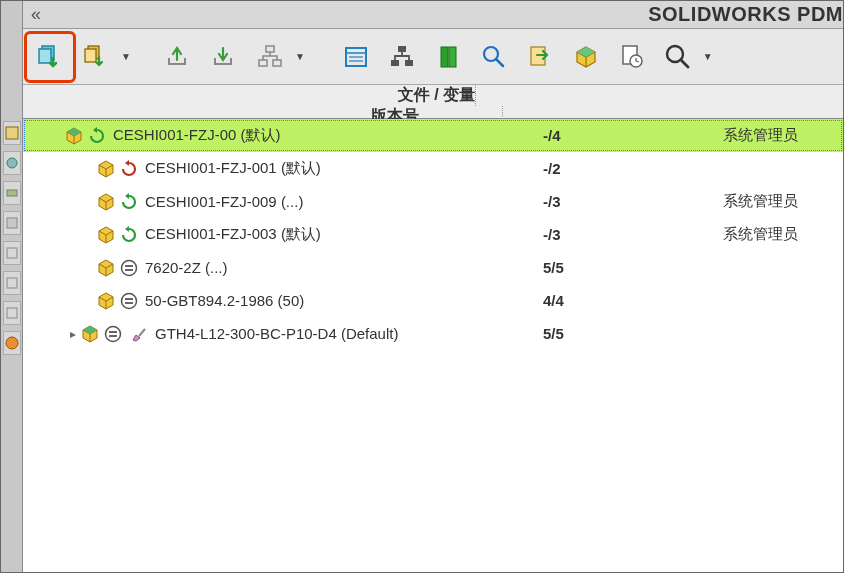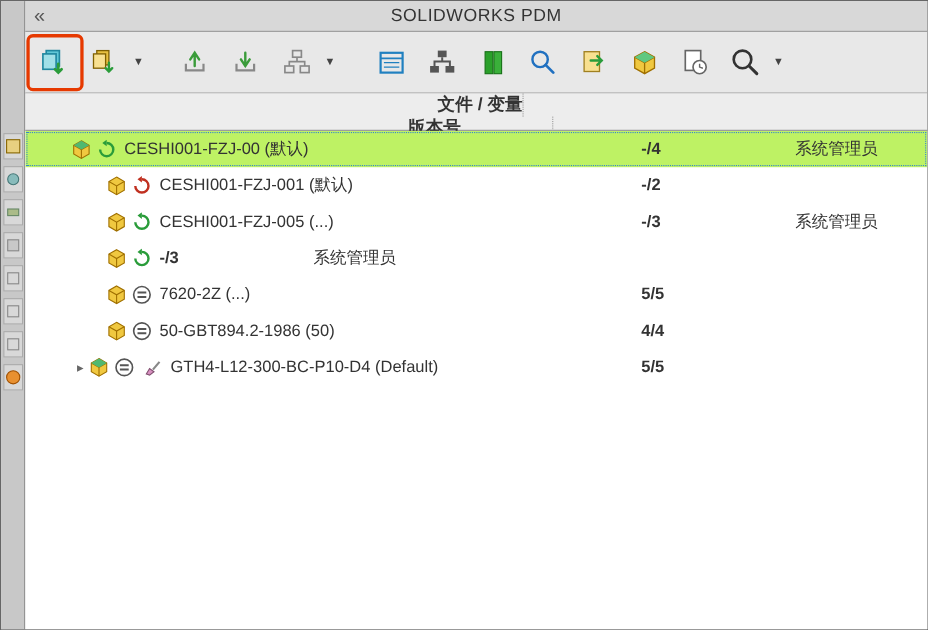--- a/index.html
+++ b/index.html
@@ -3,39 +3,39 @@
 <meta charset="utf-8">
 <style>
 * { box-sizing: border-box; margin: 0; padding: 0; }
 body { font-family: "Microsoft YaHei", Arial, sans-serif; font-size: 14px; background: #f5f5f5; color: #333; }
 .app { display: flex; width: 844px; height: 573px; position: relative; border: 1px solid #666; background: #e8e8e8; }
 .leftbar { width: 22px; background: #c8c8c8; border-right: 1px solid #888; display: flex; flex-direction: column; align-items: center; gap: 6px; padding-top: 120px; }
 .leftbar .slot { width: 18px; height: 24px; background: #d8d8d8; border: 1px solid #aaa; display: flex; align-items: center; justify-content: center; }
 .main { flex: 1; display: flex; flex-direction: column; min-width: 0; }
 .titlebar { height: 28px; background: #d8d8d8; display: flex; align-items: center; position: relative; border-bottom: 1px solid #999; }
 .titlebar .collapse { position: absolute; left: 8px; font-size: 18px; color: #555; }
-.titlebar .title { flex: 1; text-align: center; font-weight: normal; font-size: 16px; letter-spacing: 0.5px; }
+.titlebar .title { flex: 1; text-align: right; font-weight: bold; font-size: 20px; letter-spacing: 0.5px; }
 .toolbar { height: 56px; background: #e8e8e8; display: flex; align-items: center; gap: 12px; padding: 0 10px; border-bottom: 1px solid #aaa; }
 .toolbar .tb-btn { width: 34px; height: 34px; display: flex; align-items: center; justify-content: center; position: relative; }
 .toolbar .highlight-box { position: absolute; border: 3px solid #e63900; border-radius: 6px; width: 52px; height: 52px; top: -9px; left: -9px; pointer-events: none; }
 .toolbar .dropdown-caret { font-size: 10px; color: #444; margin-left: -4px; }
 .columns { height: 34px; background: #ededed; display: flex; align-items: center; border-bottom: 1px solid #888; font-size: 16px; font-weight: bold; flex-direction: column; }
 .columns .col1 { flex: 1; padding-left: 8px; border-right: 1px dotted #999; }
 .columns .col2 { width: 140px; padding-left: 8px; border-right: 1px dotted #999; text-decoration: underline; }
 .columns .col3 { width: 120px; padding-left: 8px; }
 .tree { flex: 1; overflow: hidden; background: #fff; }
 .row { display: flex; align-items: center; height: 33px; font-size: 15px; }
 .row.selected { background: #bef264; outline: 1px dotted #3388cc; outline-offset: -2px; }
 .row .indent { display: inline-block; }
 .row .expander { width: 12px; display: inline-block; text-align: center; font-size: 12px; color: #666; }
 .row .icon-assembly, .row .icon-part { width: 22px; height: 22px; display: inline-flex; align-items: center; justify-content: center; margin-right: 2px; }
 .row .status-icon { width: 20px; height: 20px; display: inline-flex; align-items: center; justify-content: center; margin-right: 6px; }
 .row .name { flex: 1; white-space: nowrap; overflow: hidden; text-overflow: ellipsis; }
 .row .version { width: 140px; font-weight: bold; }
-.row .checkout { width: 120px; white-space: nowrap; overflow: hidden; }
+.row .checkout { width: 120px; white-space: nowrap; overflow: hidden; margin-left: 40px; }
 svg { display: block; }
 </style>
 </head>
 <body>
 
 <div class="app">
   <div class="leftbar">
     <div class="slot">
         <svg width="14" height="14">
           <rect x="1" y="1" width="12" height="12" fill="#e8d080" stroke="#886600"></rect>
@@ -249,39 +249,40 @@
               <path d="M10 2 L17 6 L17 14 L10 18 L3 14 L3 6 Z" fill="#f0c840" stroke="#a07000"></path>
               <path d="M3 6 L10 10 L17 6 M10 10 L10 18" stroke="#a07000" fill="none"></path>
             </svg>
           </span>
           <span class="status-icon">
             <svg width="18" height="18">
               <path d="M9 3 A6 6 0 1 1 3 9" fill="none" stroke="#2a9c3a" stroke-width="2.2"></path>
               <path d="M9 0 L9 6 L5 3 Z" fill="#2a9c3a"></path>
             </svg>
           </span>
-          <span class="name">CESHI001-FZJ-005  (...)</span>
+          <span class="name">CESHI001-FZJ-009  (...)</span>
           <span class="version">-/3</span>
           <span class="checkout">系统管理员</span>
         </div>
         <div class="row">
           <span class="indent" style="width:60px"></span>
           <span class="expander"></span>
           <span class="icon-part">
             <svg width="20" height="20">
               <path d="M10 2 L17 6 L17 14 L10 18 L3 14 L3 6 Z" fill="#f0c840" stroke="#a07000"></path>
               <path d="M3 6 L10 10 L17 6 M10 10 L10 18" stroke="#a07000" fill="none"></path>
             </svg>
           </span>
           <span class="status-icon">
             <svg width="18" height="18">
               <path d="M9 3 A6 6 0 1 1 3 9" fill="none" stroke="#2a9c3a" stroke-width="2.2"></path>
               <path d="M9 0 L9 6 L5 3 Z" fill="#2a9c3a"></path>
             </svg>
           </span>
+          <span class="name">CESHI001-FZJ-003  (默认)</span>
           <span class="version">-/3</span>
           <span class="checkout">系统管理员</span>
         </div>
         <div class="row">
           <span class="indent" style="width:60px"></span>
           <span class="expander"></span>
           <span class="icon-part">
             <svg width="20" height="20">
               <path d="M10 2 L17 6 L17 14 L10 18 L3 14 L3 6 Z" fill="#f0c840" stroke="#a07000"></path>
               <path d="M3 6 L10 10 L17 6 M10 10 L10 18" stroke="#a07000" fill="none"></path>

